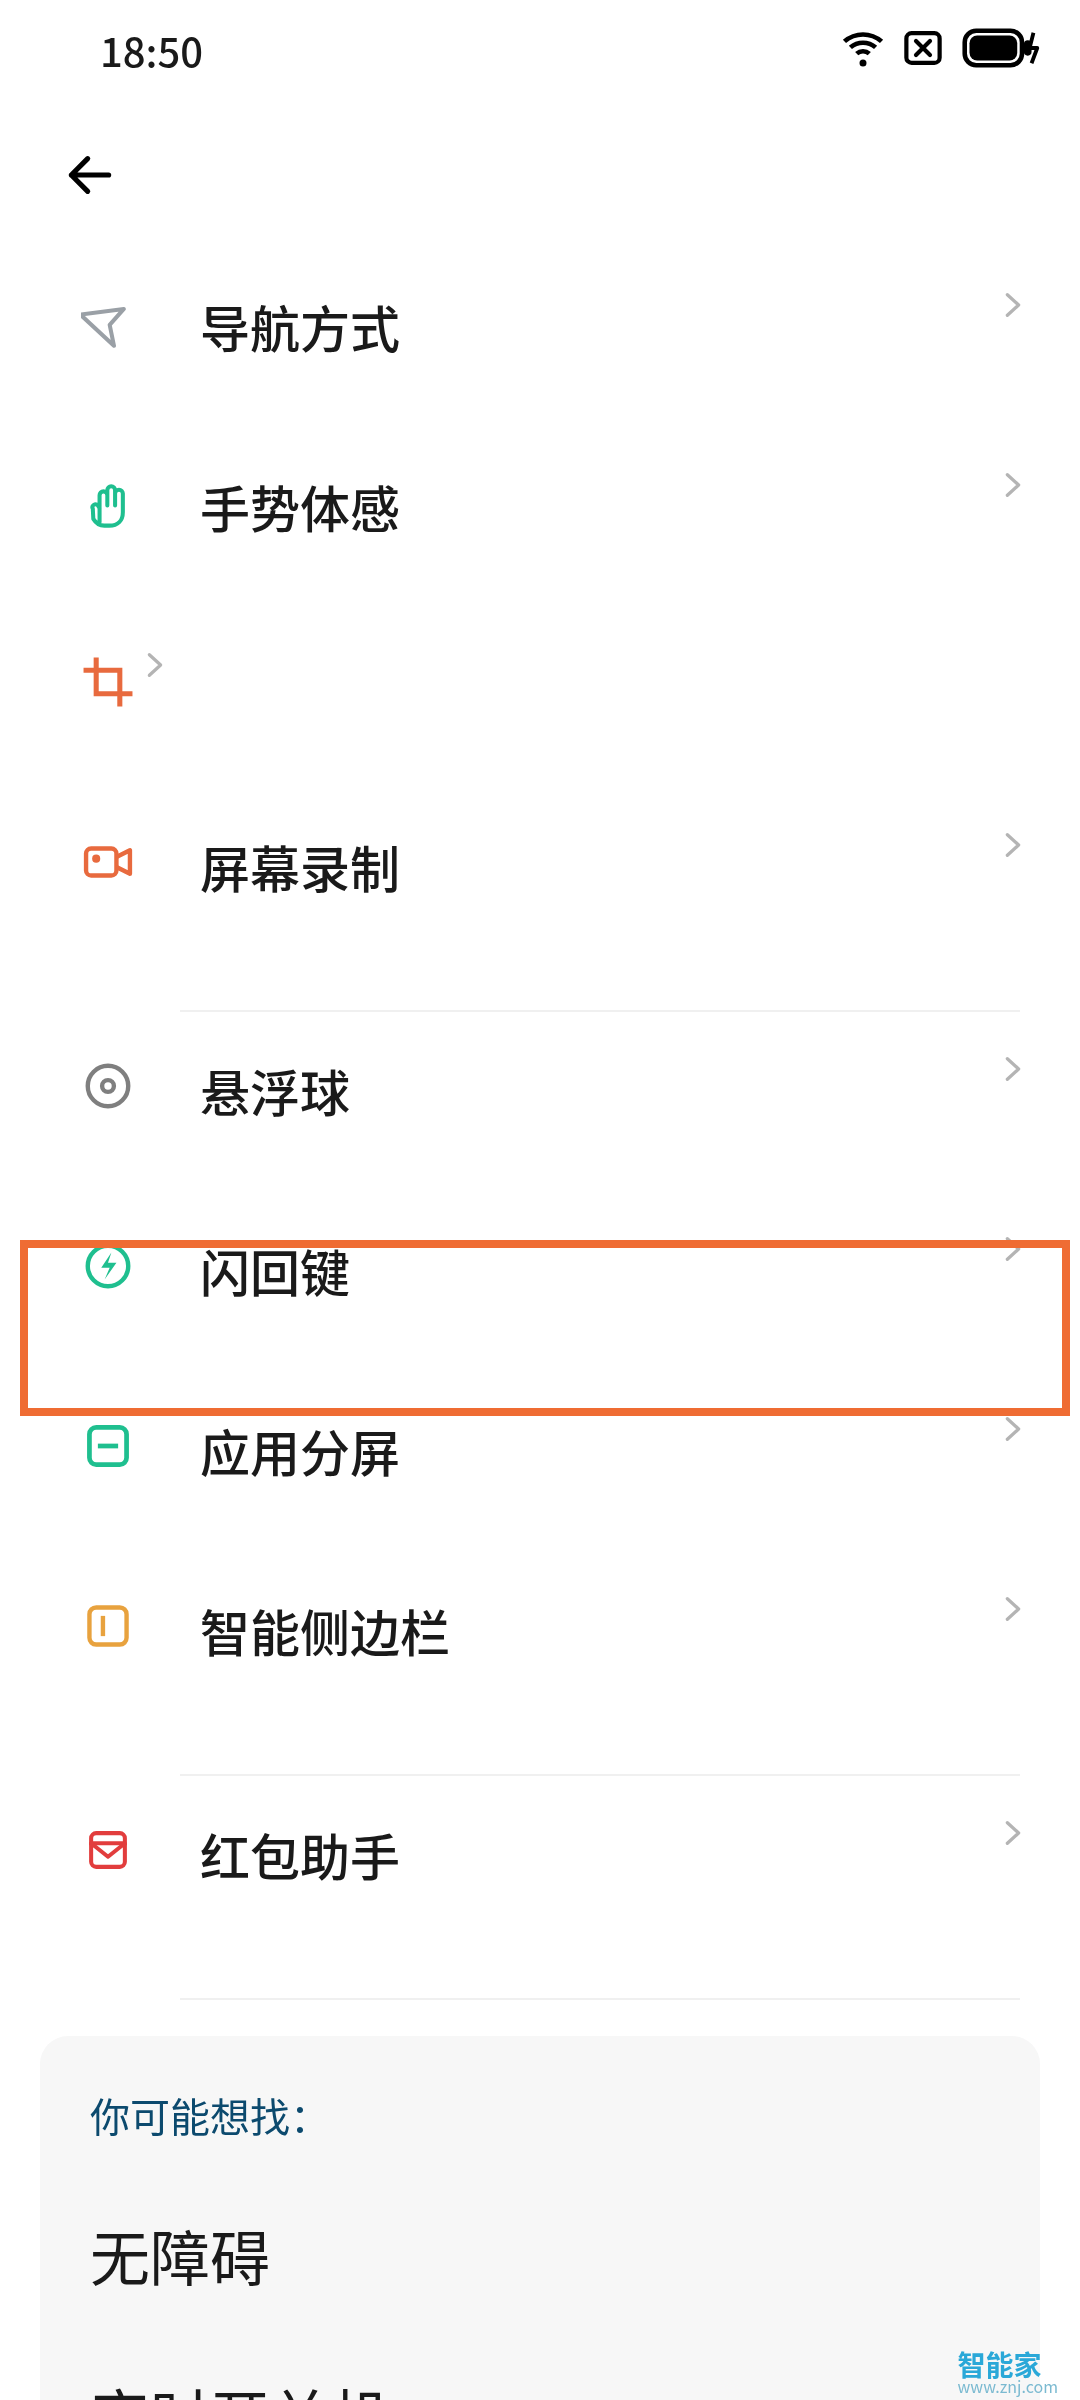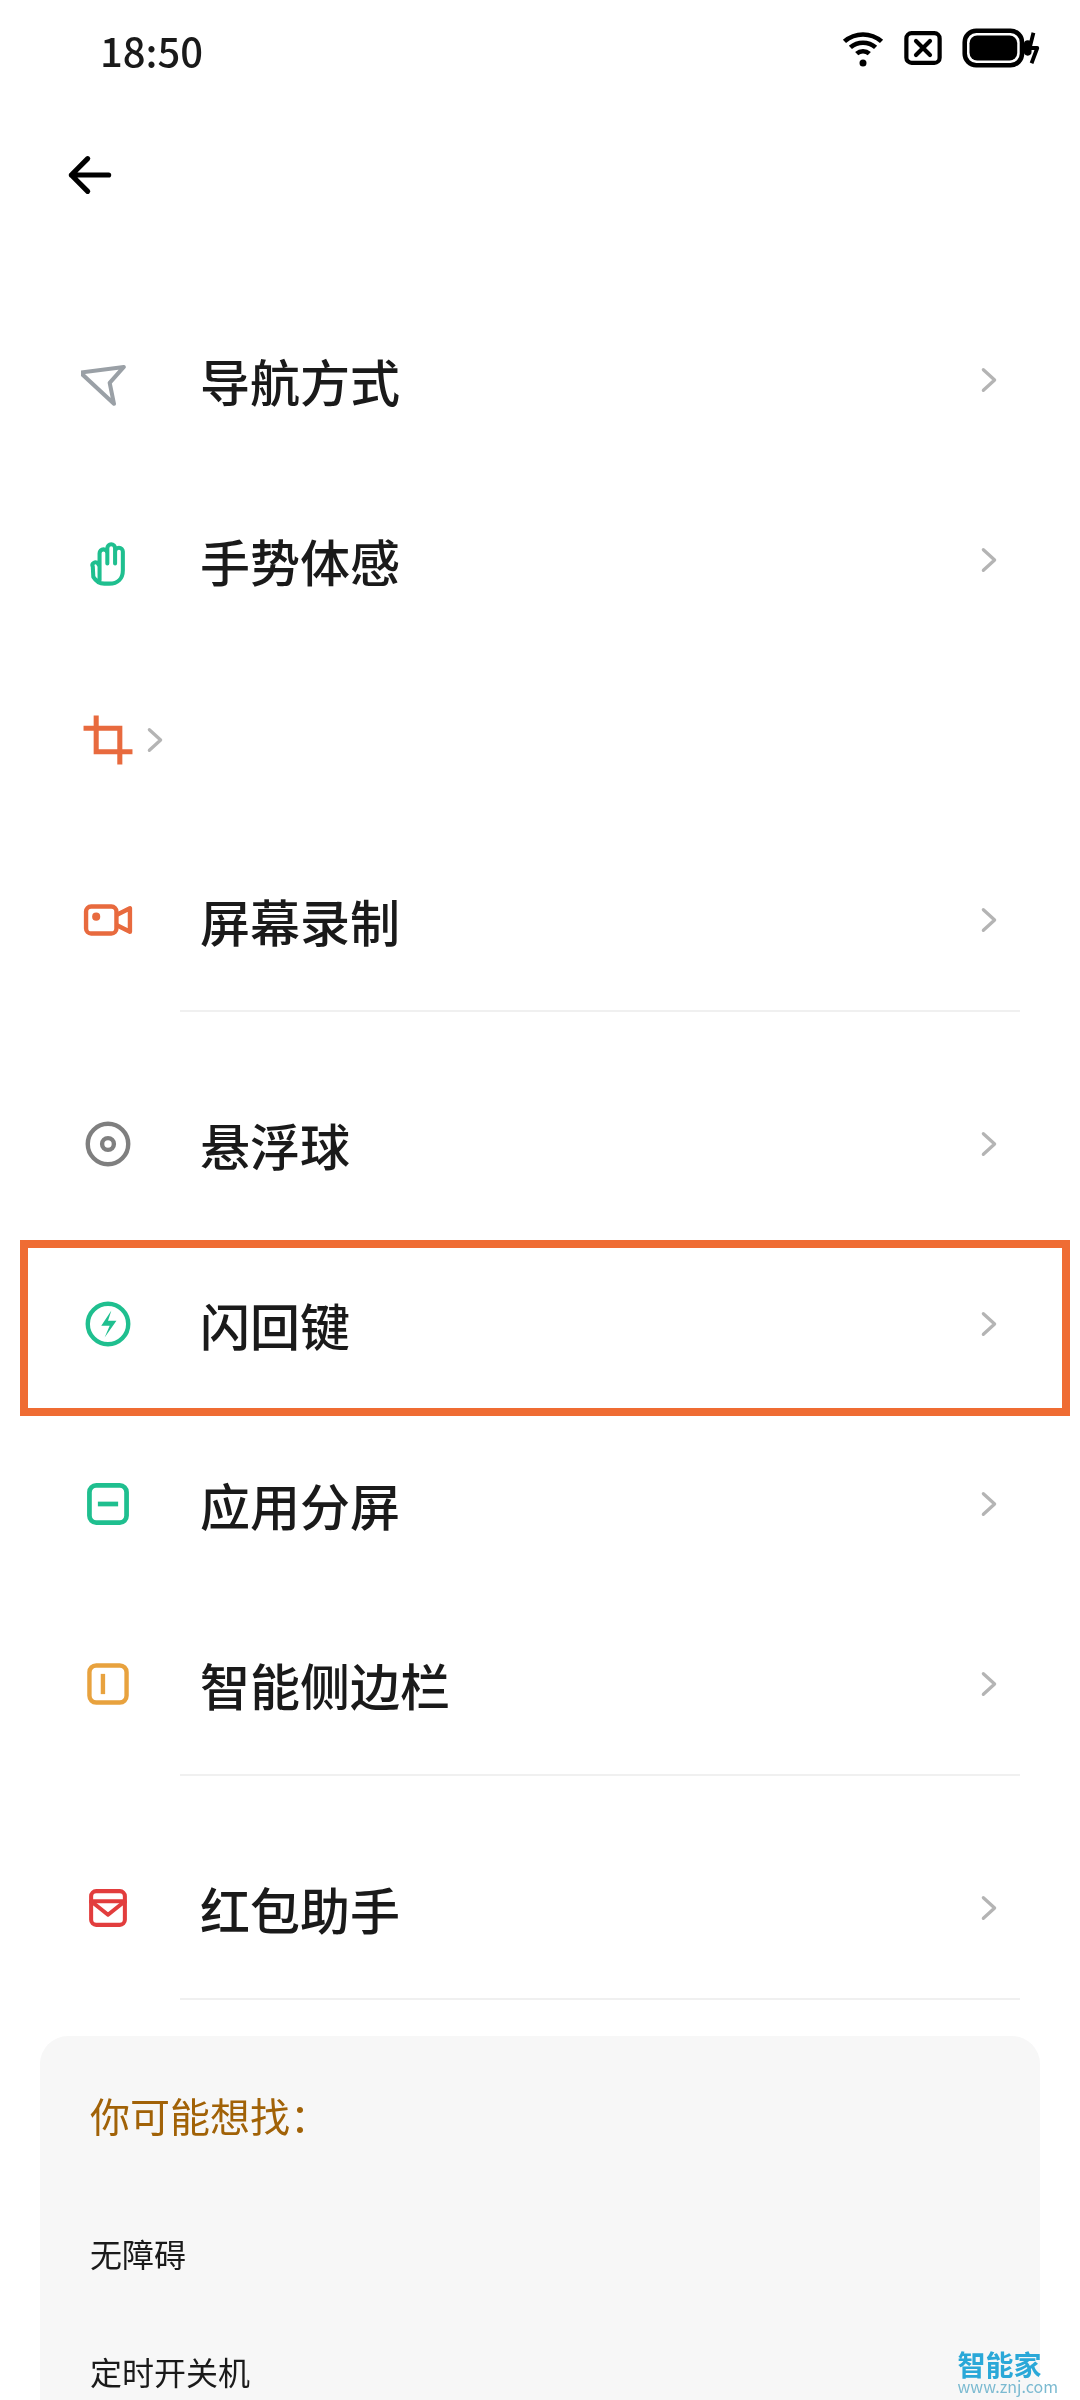--- a/index.html
+++ b/index.html
@@ -46,24 +46,24 @@
       font-weight: 700;
       margin-left: 40px;
     }
     .list {
       display: flex;
       flex-direction: column;
       padding-top: 40px;
     }
     .row {
       display: flex;
-      align-items: center;
       height: 180px;
-      padding: 0 76px;
+      padding: 0 52px;
       position: relative;
+      margin-left: 24px;
     }
     .row-icon {
       width: 64px;
       height: 64px;
       display: flex;
       align-items: center;
       justify-content: center;
       flex-shrink: 0;
     }
     .row-label {
@@ -94,25 +94,25 @@
       pointer-events: none;
     }
     .suggestion {
       margin: 36px 40px 0 40px;
       background: #f7f7f7;
       border-radius: 28px;
       padding: 50px 50px 30px 50px;
     }
     .suggestion-title {
       font-size: 40px;
-      color: #a16207;
-      margin-bottom: 50px;
+      color: #0c4a6e;
+      margin-bottom: 31px;
     }
     .suggestion-item {
-      font-size: 32px;
+      font-size: 60px;
       color: #1a1a1a;
       padding: 36px 0;
     }
     .watermark {
       position: absolute;
       right: 22px;
       bottom: 6px;
       font-size: 28px;
       color: #2aa8d8;
       font-weight: 600;

